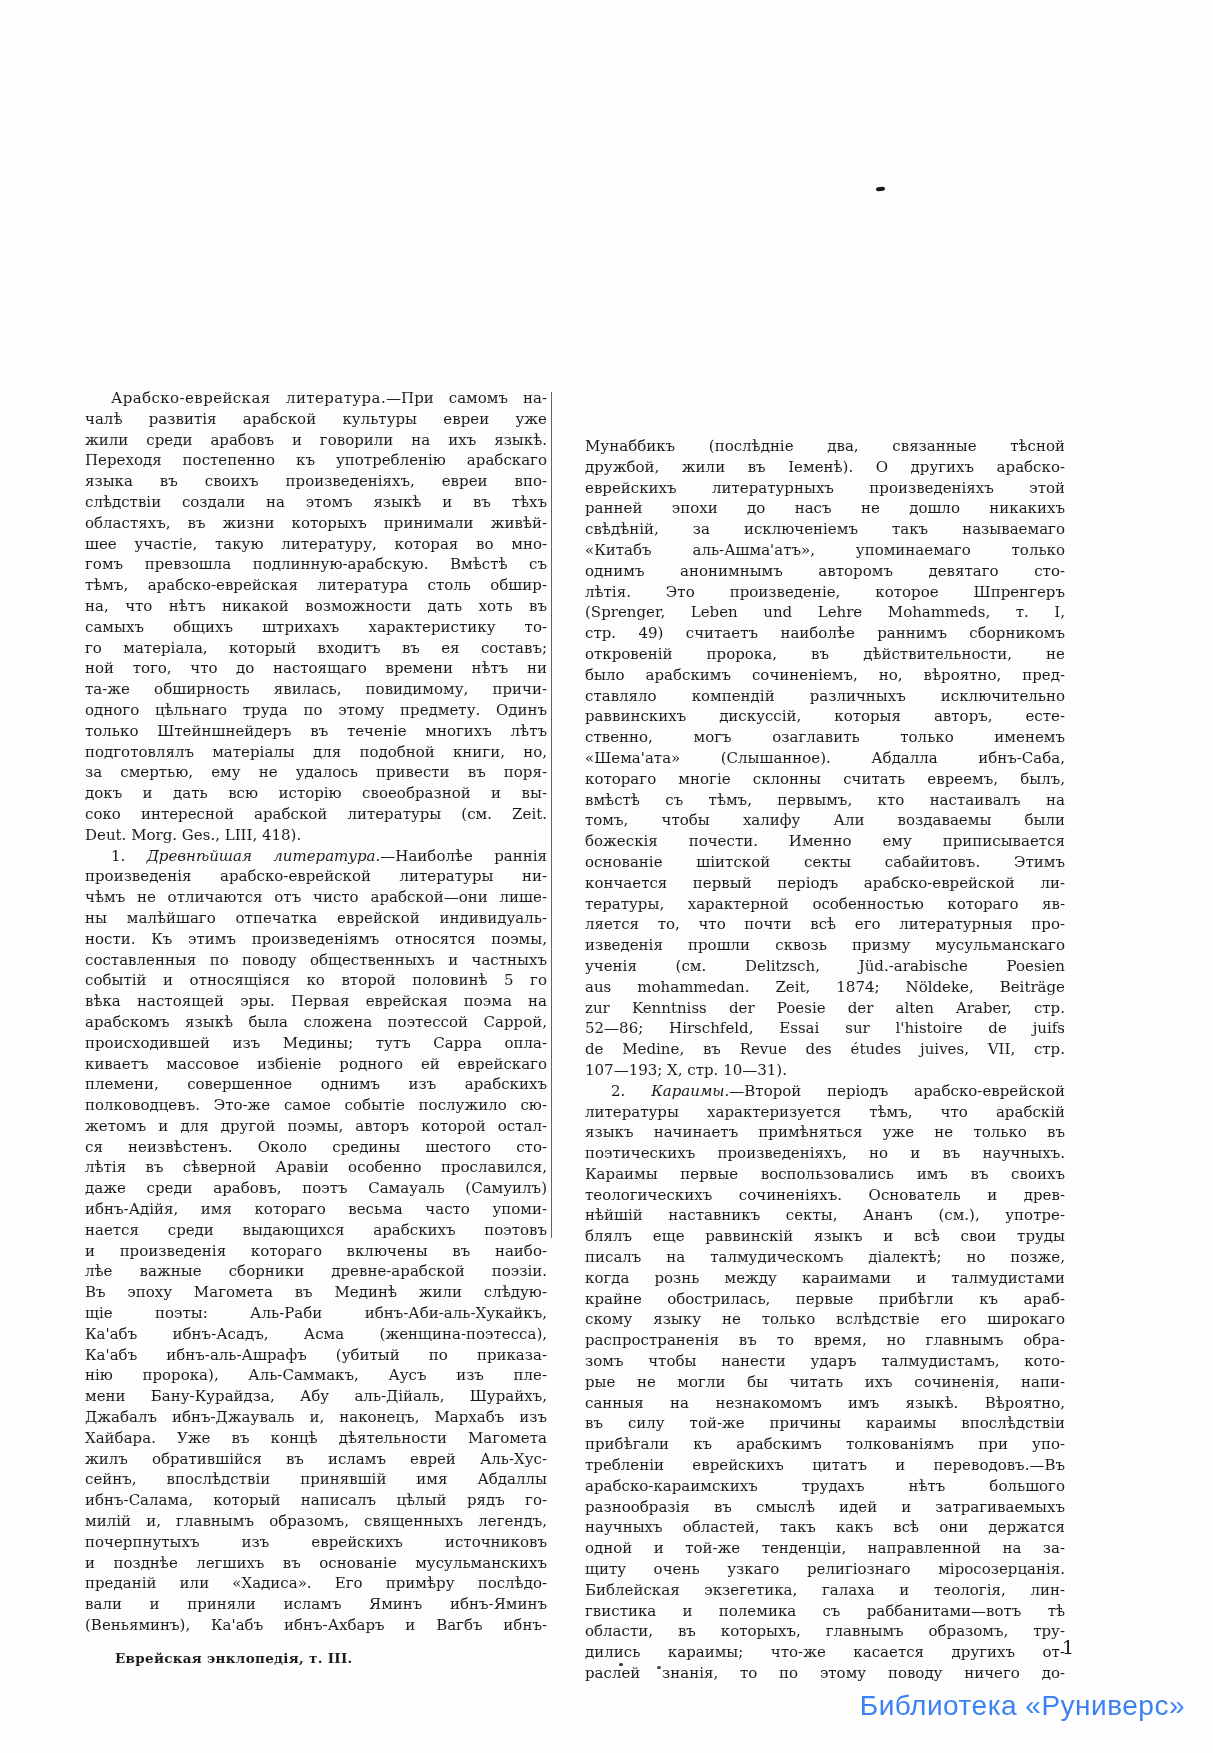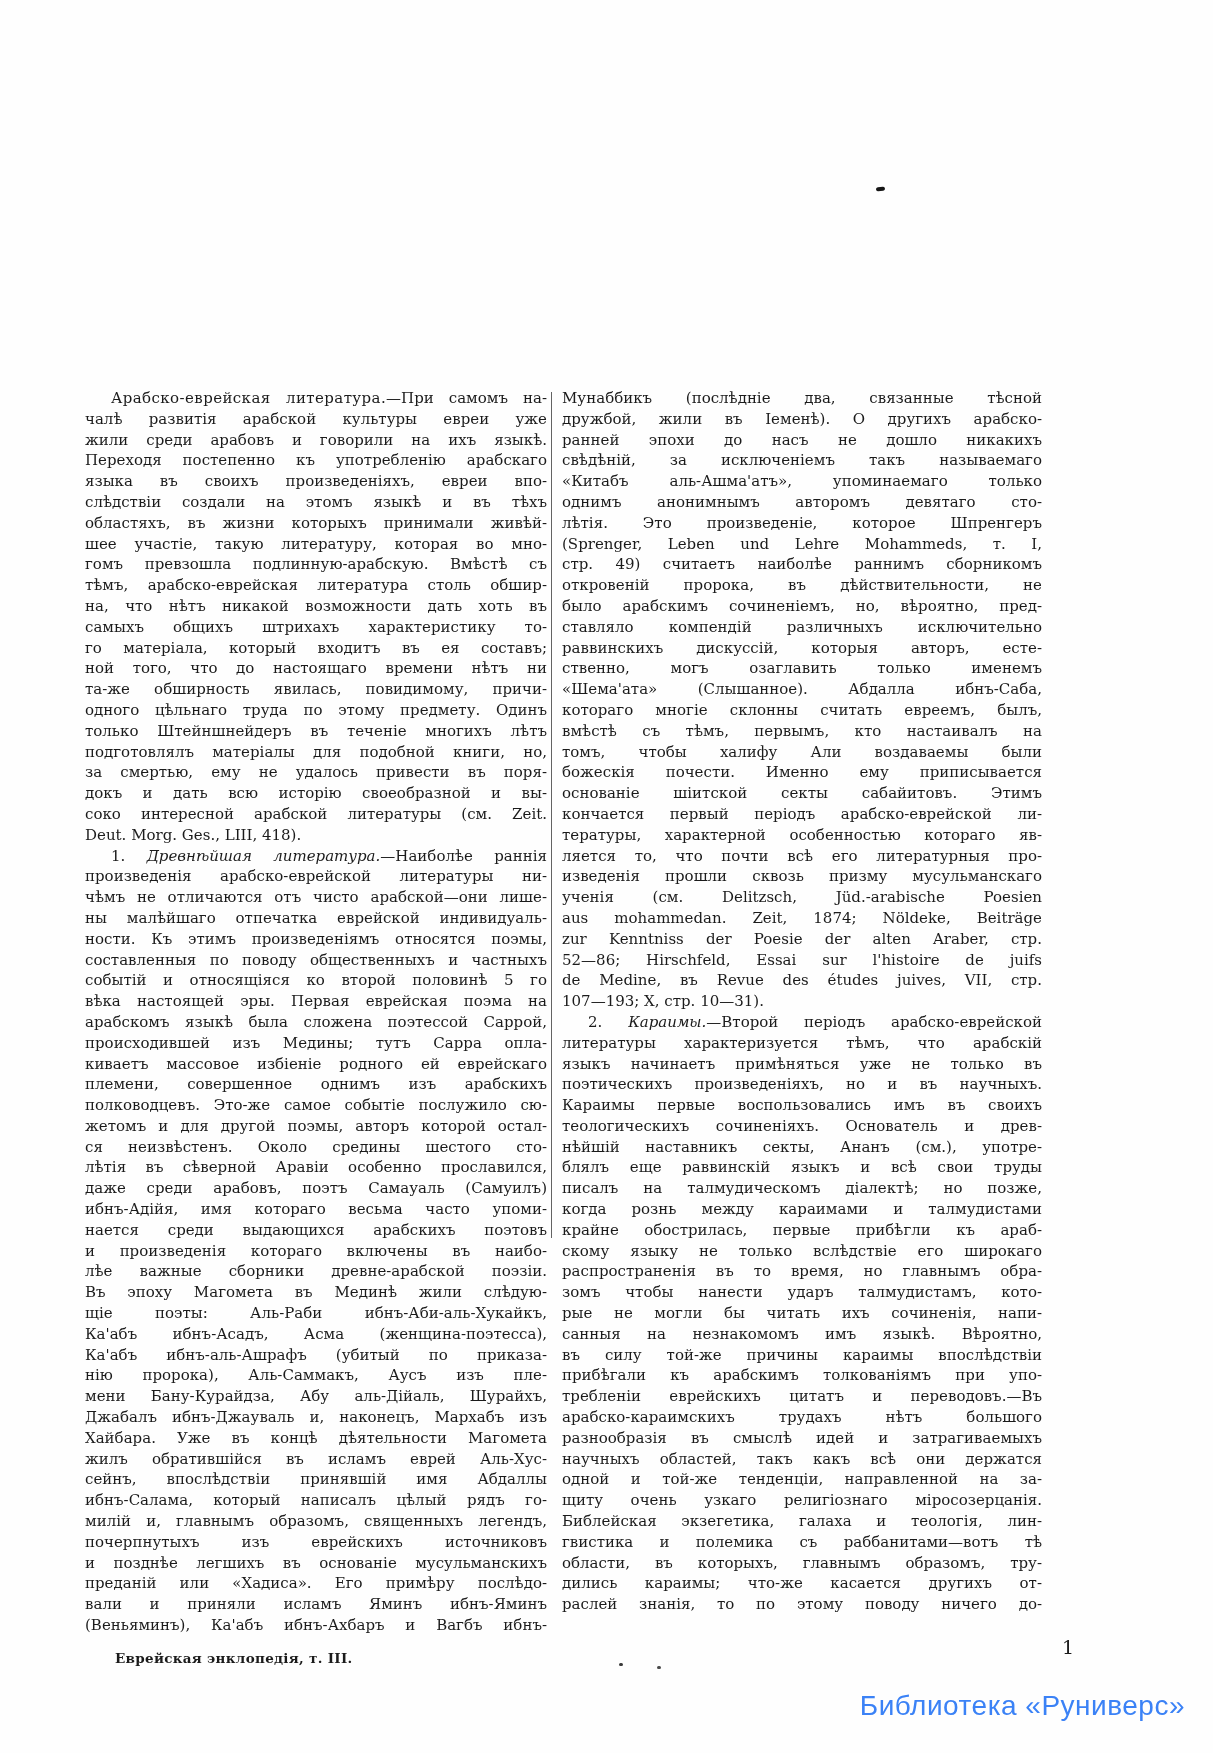--- a/index.html
+++ b/index.html
@@ -6,21 +6,21 @@
   body{
     width:1213px;height:1753px;position:relative;
     background:#ffffff;
     font-family:"DejaVu Serif", serif;
     color:#1b1b1b;
     overflow:hidden;
   }
   .page{position:absolute;inset:0;background:#fefefe;}
   .col{position:absolute;top:388px;}
   #col-left{left:85px;width:462px;}
-  #col-right{left:562px;width:480px;}
+  #col-right{left:585px;width:480px;margin-top:48px;}
   .line{
     font-size:15px;
     line-height:20.8px;
     height:20.8px;
     overflow:hidden;
     text-align:justify;
     text-align-last:justify;
     white-space:normal;
   }
   .line.nj{text-align-last:left;}
@@ -117,20 +117,21 @@
       <div class="line">преданій или «Хадиса». Его примѣру послѣдо-</div>
       <div class="line">вали и приняли исламъ Яминъ ибнъ-Яминъ</div>
       <div class="line">(Веньяминъ), Ка'абъ ибнъ-Ахбаръ и Вагбъ ибнъ-</div>
     </div>
 
   <div class="divider"></div>
 
   <div class="col" id="col-right">
       <div class="line">Мунаббикъ (послѣдніе два, связанные тѣсной</div>
       <div class="line">дружбой, жили въ Іеменѣ). О другихъ арабско-</div>
+      <div class="line">еврейскихъ литературныхъ произведеніяхъ этой</div>
       <div class="line">ранней эпохи до насъ не дошло никакихъ</div>
       <div class="line">свѣдѣній, за исключеніемъ такъ называемаго</div>
       <div class="line">«Китабъ аль-Ашма'атъ», упоминаемаго только</div>
       <div class="line">однимъ анонимнымъ авторомъ девятаго сто-</div>
       <div class="line">лѣтія. Это произведеніе, которое Шпренгеръ</div>
       <div class="line">(Sprenger, Leben und Lehre Mohammeds, т. I,</div>
       <div class="line">стр. 49) считаетъ наиболѣе раннимъ сборникомъ</div>
       <div class="line">откровеній пророка, въ дѣйствительности, не</div>
       <div class="line">было арабскимъ сочиненіемъ, но, вѣроятно, пред-</div>
       <div class="line">ставляло компендій различныхъ исключительно</div>

